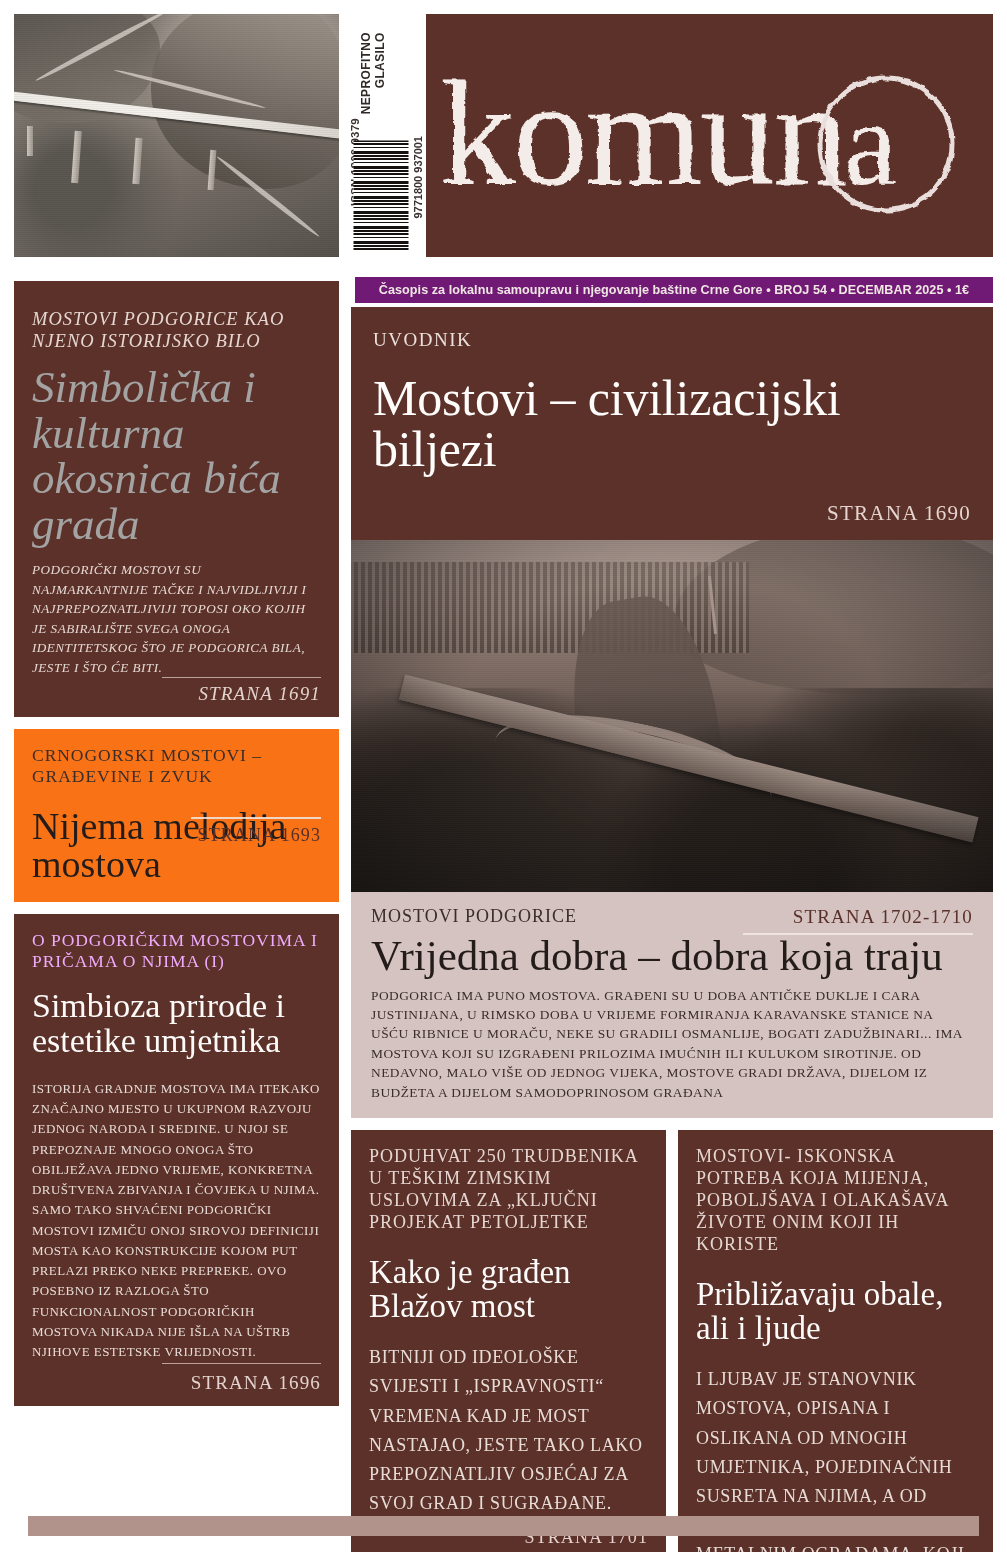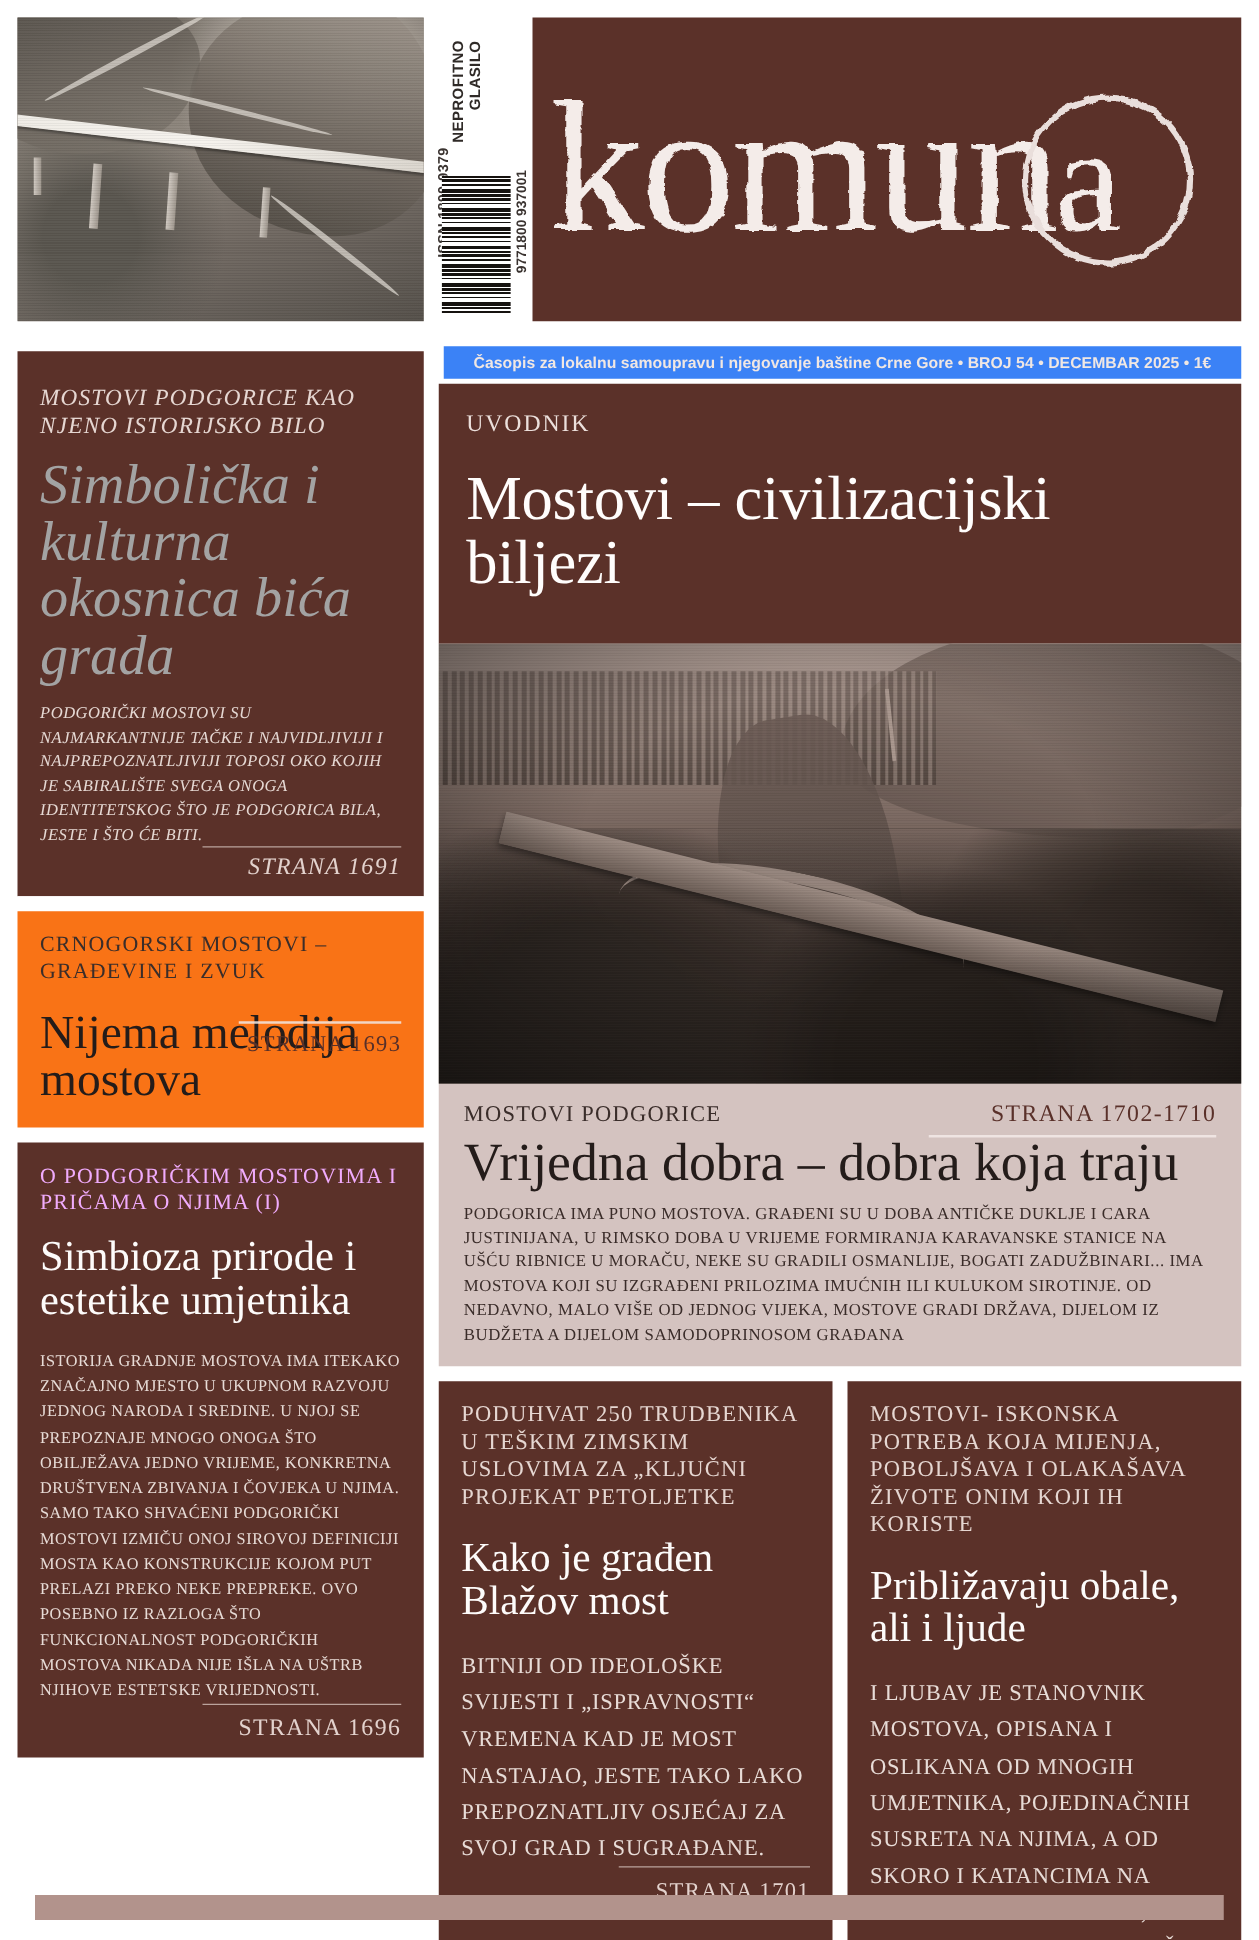--- a/index.html
+++ b/index.html
@@ -89,21 +89,21 @@
     position:absolute;left:412px;top:0;width:567px;height:243px;
     background:#5b3129;overflow:hidden;
   }
   .logo{
     position:absolute;left:14px;top:54px;width:545px;height:150px;
   }
   .logo svg{display:block;width:100%;height:100%;}
 
   .tagline{
     position:absolute;left:355px;top:277px;width:638px;height:26px;
-    background:#3b82f6;color:#f0e7e3;
+    background:#701a75;color:#f0e7e3;
     display:flex;align-items:center;justify-content:center;
     font-family:"Liberation Sans",sans-serif;font-weight:700;
     font-size:12.6px;letter-spacing:.004em;
   }
 
   
   .colL{position:absolute;left:14px;top:281px;width:325px;}
 
   .blockA{background:#5b3129;color:#eadfdb;padding:28px 18px 12px 18px;font-style:italic;}
   .blockA .kicker{font-size:18.5px;color:#e6d7d2;margin-bottom:12px;}
@@ -277,20 +277,21 @@
       <div class="refrule"></div>
       <div class="pageref">STRANA 1696</div>
     </div>
   </div>
 
   <div class="colR">
 
     <div class="blockE">
       <div class="kicker">UVODNIK</div>
       <div class="hed">Mostovi – civilizacijski biljezi</div>
+      <div class="pageref">STRANA 1690</div>
     </div>
 
     <div class="photo-main">
       <div class="pm-sky"></div>
       <div class="pm-hill"></div>
       <div class="pm-city"></div>
       <div class="pm-river"></div>
       <div class="pm-pylon"></div>
       <div class="pm-trees"></div>
       <div class="pm-arch"></div>

